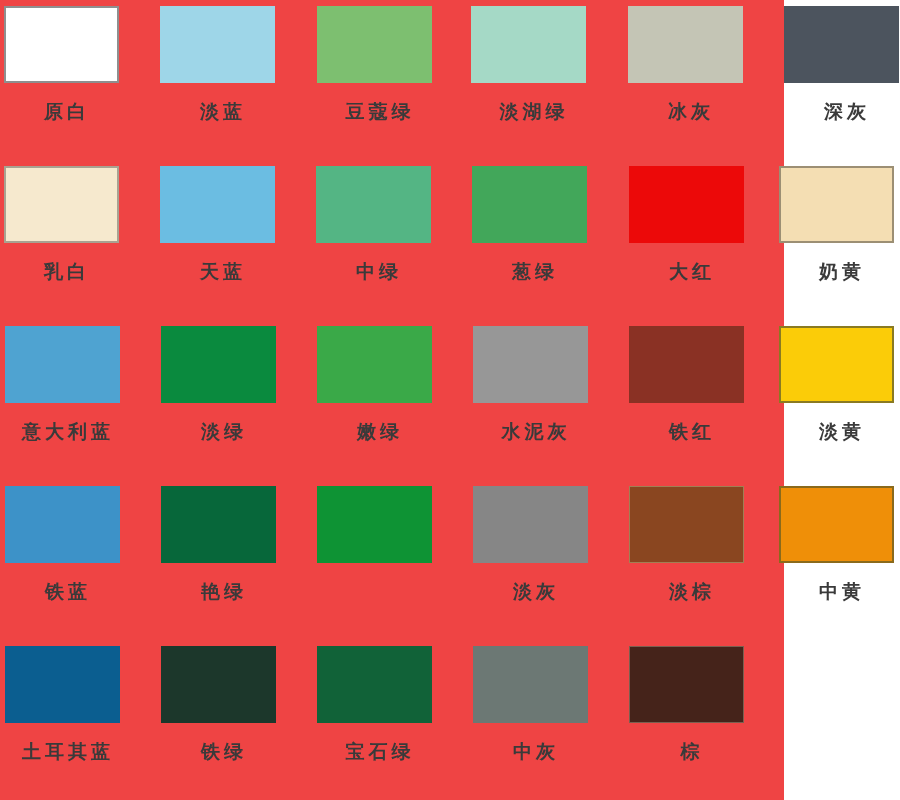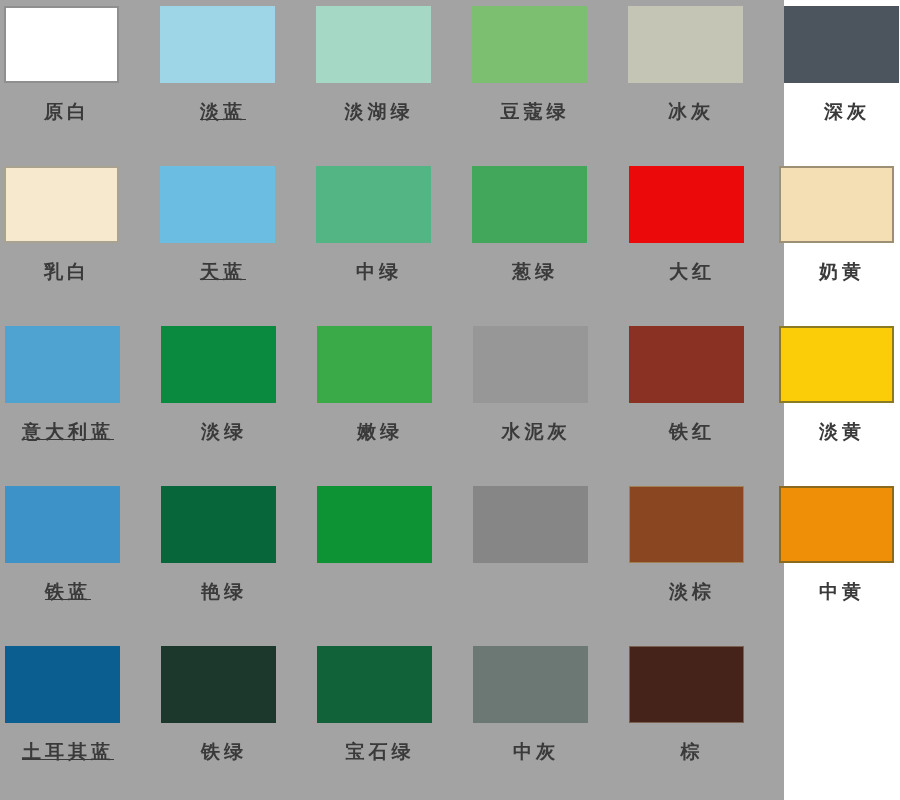--- a/index.html
+++ b/index.html
@@ -12,21 +12,21 @@
     width: 900px;
     height: 800px;
     overflow: hidden;
     font-family: "DejaVu Sans", "Liberation Sans", sans-serif;
     color: #2b2b2b;
   }
   #swatch-chart {
     position: relative;
     width: 784px;
     height: 800px;
-    background: #a3a3a3;
+    background: #ef4444;
   }
   .swatch-grid {
     display: grid;
     grid-template-columns: repeat(6, 155px);
     grid-template-rows: repeat(5, 160px);
     width: 930px;
     margin: 0;
     padding: 0;
     padding-left: 2px;
     padding-top: 4px;
@@ -63,47 +63,47 @@
     text-align: center;
     font-size: 19px;
     line-height: 24px;
     font-weight: 700;
     letter-spacing: 4px;
     text-indent: 4px;
     color: #3a3a3a;
     white-space: nowrap;
   }
   .swatch-cell.col-0 .swatch-label { left: 2px; }
-  .swatch-cell.col-1 .swatch-label { left: 3px; text-decoration: underline; }
+  .swatch-cell.col-1 .swatch-label { left: 3px; }
   .swatch-cell.col-2 .swatch-label { left: 4px; }
   .swatch-cell.col-3 .swatch-label { left: 5px; }
   .swatch-cell.col-4 .swatch-label { left: 6px; }
   .swatch-cell.col-5 .swatch-label { left: 7px; }
 </style>
 </head>
 <body>
 
 <div id="swatch-chart">
   <div class="swatch-grid">
       <div class="swatch-cell col-0">
         <div class="swatch-chip" style="background: rgb(255, 255, 255); border: 2px solid rgb(143, 143, 143);"></div>
         <div class="swatch-label">原白</div>
       </div>
       <div class="swatch-cell col-1">
         <div class="swatch-chip" style="background: rgb(158, 214, 232);"></div>
         <div class="swatch-label">淡蓝</div>
       </div>
+      <div class="swatch-cell col-3">
+        <div class="swatch-chip" style="background: rgb(125, 191, 112);"></div>
+        <div class="swatch-label">豆蔻绿</div>
+      </div>
       <div class="swatch-cell col-2">
         <div class="swatch-chip" style="background: rgb(165, 217, 198);"></div>
         <div class="swatch-label">淡湖绿</div>
       </div>
-      <div class="swatch-cell col-3">
-        <div class="swatch-chip" style="background: rgb(125, 191, 112);"></div>
-        <div class="swatch-label">豆蔻绿</div>
-      </div>
       <div class="swatch-cell col-4">
         <div class="swatch-chip" style="background: rgb(196, 197, 181);"></div>
         <div class="swatch-label">冰灰</div>
       </div>
       <div class="swatch-cell col-5">
         <div class="swatch-chip" style="background: rgb(76, 84, 94);"></div>
         <div class="swatch-label">深灰</div>
       </div>
       <div class="swatch-cell col-0">
         <div class="swatch-chip" style="background: rgb(246, 233, 206); border: 2px solid rgb(169, 162, 145);"></div>
@@ -159,20 +159,21 @@
       </div>
       <div class="swatch-cell col-2">
         <div class="swatch-chip" style="background: rgb(7, 103, 58);"></div>
         <div class="swatch-label">艳绿</div>
       </div>
       <div class="swatch-cell col-3">
         <div class="swatch-chip" style="background: rgb(14, 147, 52);"></div>
       </div>
       <div class="swatch-cell col-4">
         <div class="swatch-chip" style="background: rgb(134, 134, 134);"></div>
+        <div class="swatch-label">淡灰</div>
       </div>
       <div class="swatch-cell col-5">
         <div class="swatch-chip" style="background: rgb(138, 70, 32); border: 1px solid rgb(160, 128, 84);"></div>
         <div class="swatch-label">淡棕</div>
       </div>
       <div class="swatch-cell col-0">
         <div class="swatch-chip" style="background: rgb(239, 143, 8); border: 2px solid rgb(138, 106, 28);"></div>
         <div class="swatch-label">中黄</div>
       </div>
       <div class="swatch-cell col-1">

